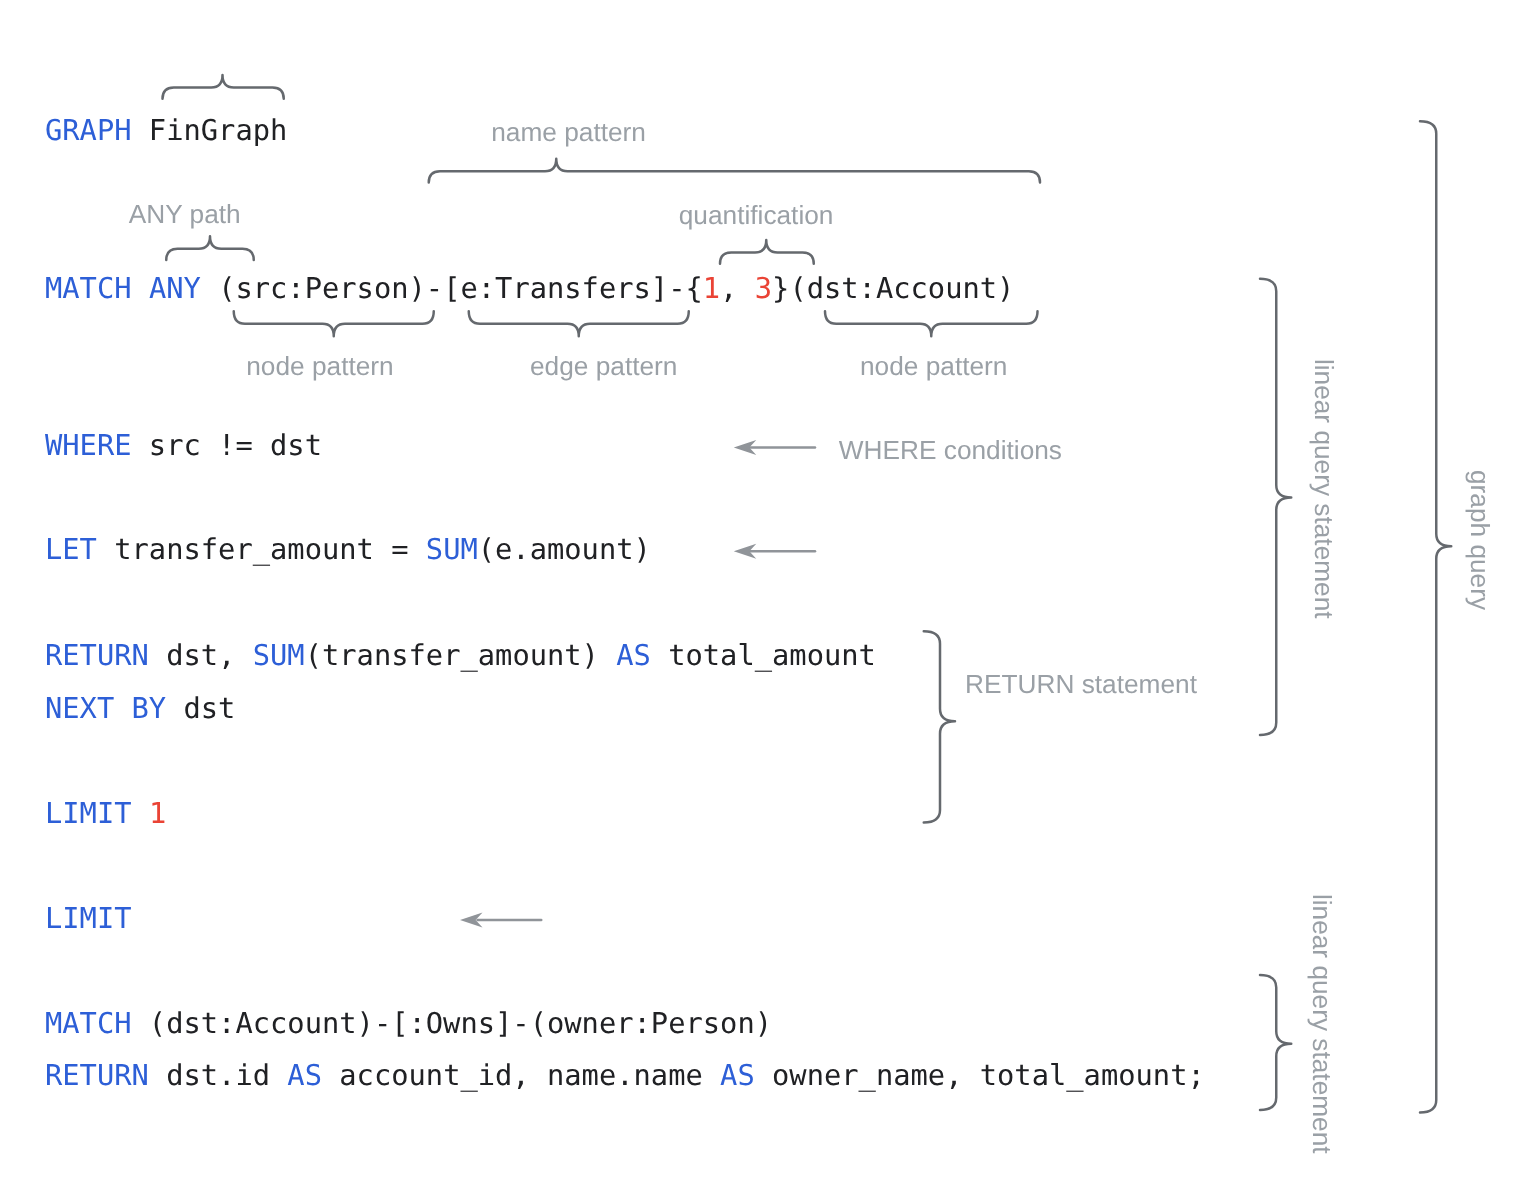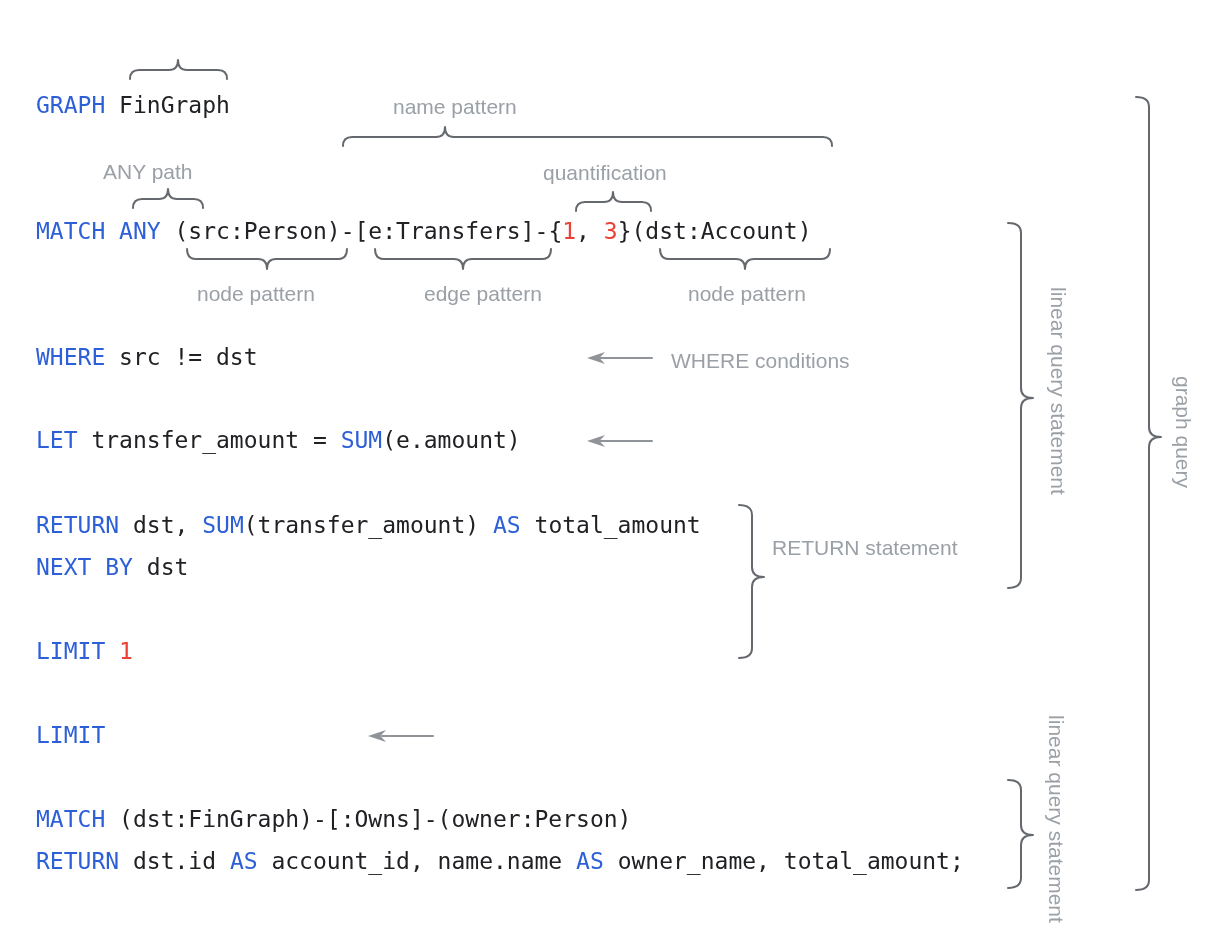--- a/index.html
+++ b/index.html
@@ -34,21 +34,21 @@
 <div class="canvas">
 
   <div class="code" style="top:91px"><span class="tok-kw">GRAPH</span><span class="tok-pl"> FinGraph</span></div>
   <div class="code" style="top:217px"><span class="tok-kw">MATCH</span><span class="tok-pl"> </span><span class="tok-kw">ANY</span><span class="tok-pl"> (src:Person)-[e:Transfers]-{</span><span class="tok-num">1</span><span class="tok-pl">, </span><span class="tok-num">3</span><span class="tok-pl">}(dst:Account)</span></div>
   <div class="code" style="top:426px"><span class="tok-kw">LET</span><span class="tok-pl"> transfer_amount = </span><span class="tok-kw">SUM</span><span class="tok-pl">(e.amount)</span></div>
   <div class="code" style="top:343px"><span class="tok-kw">WHERE</span><span class="tok-pl"> src != dst</span></div>
   <div class="code" style="top:511px"><span class="tok-kw">RETURN</span><span class="tok-pl"> dst, </span><span class="tok-kw">SUM</span><span class="tok-pl">(transfer_amount) </span><span class="tok-kw">AS</span><span class="tok-pl"> total_amount</span></div>
   <div class="code" style="top:553px"><span class="tok-kw">NEXT BY</span><span class="tok-pl"> dst</span></div>
   <div class="code" style="top:637px"><span class="tok-kw">LIMIT</span><span class="tok-pl"> </span><span class="tok-num">1</span></div>
   <div class="code" style="top:721px"><span class="tok-kw">LIMIT</span></div>
-  <div class="code" style="top:805px"><span class="tok-kw">MATCH</span><span class="tok-pl"> (dst:FinGraph)-[:Owns]-(owner:Person)</span></div>
+  <div class="code" style="top:805px"><span class="tok-kw">MATCH</span><span class="tok-pl"> (dst:Account)-[:Owns]-(owner:Person)</span></div>
   <div class="code" style="top:847px"><span class="tok-kw">RETURN</span><span class="tok-pl"> dst.id </span><span class="tok-kw">AS</span><span class="tok-pl"> account_id, name.name </span><span class="tok-kw">AS</span><span class="tok-pl"> owner_name, total_amount;</span></div>
 
   <div class="label" style="left:393px;top:95px">name pattern</div>
   <div class="label" style="left:103px;top:160px">ANY path</div>
   <div class="label" style="left:543px;top:161px">quantification</div>
   <div class="label" style="left:197px;top:282px">node pattern</div>
   <div class="label" style="left:424px;top:282px">edge pattern</div>
   <div class="label" style="left:688px;top:282px">node pattern</div>
   <div class="label" style="left:671px;top:349px">WHERE conditions</div>
   <div class="label" style="left:772px;top:536px">RETURN statement</div>

